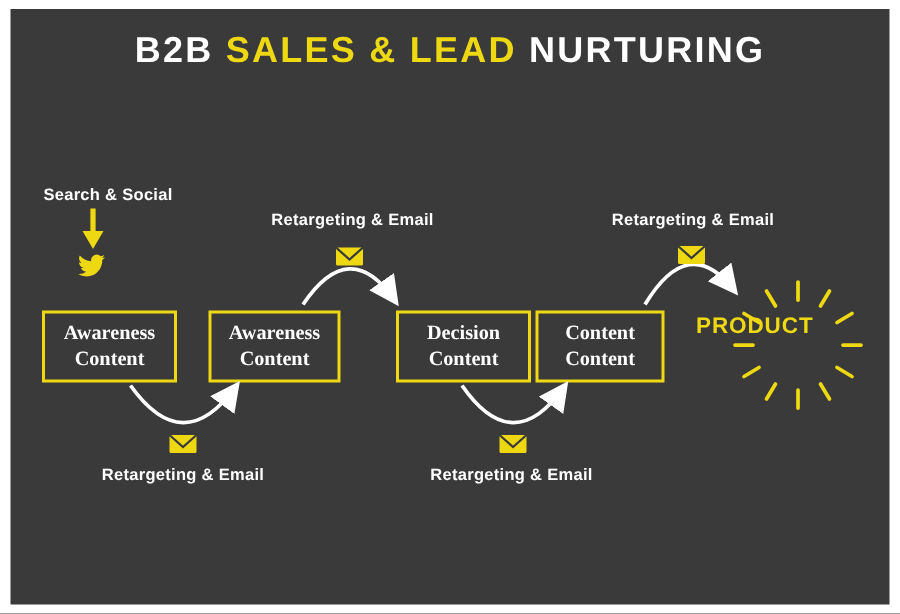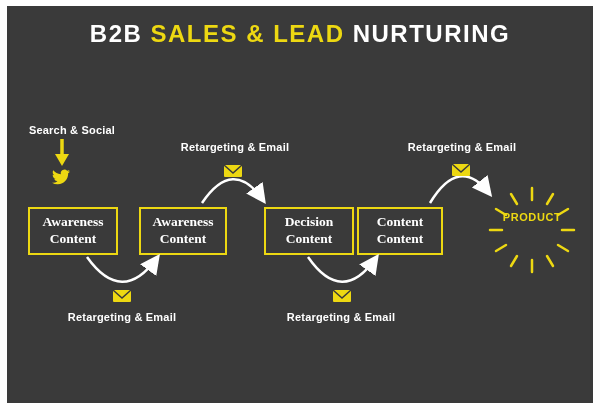--- a/index.html
+++ b/index.html
@@ -26,22 +26,22 @@
     color:#ffffff;display:flex;flex-direction:column;align-items:center;
     justify-content:center;font-family:"Liberation Serif", serif;
     font-weight:bold;font-size:13.5px;line-height:1.25;text-align:center;
     background:transparent;
   }
   .box-1{left:28px;width:86px;}
   .box-2{left:139px;width:84px;}
   .box-3{left:264px;width:86px;}
   .box-4{left:357px;width:82px;}
   .outcome{
-    position:absolute;left:494px;top:211px;width:76px;text-align:center;
-    color:#edd812;font-weight:bold;font-size:11px;line-height:13px;
+    position:absolute;left:464px;top:211px;width:76px;text-align:center;
+    color:#edd812;font-weight:bold;font-size:15px;line-height:13px;
     letter-spacing:.6px;
   }
   .overlay{
     position:absolute;left:0;top:0;width:600px;height:409px;
     pointer-events:none;
   }
 </style>
 </head>
 <body>
 

